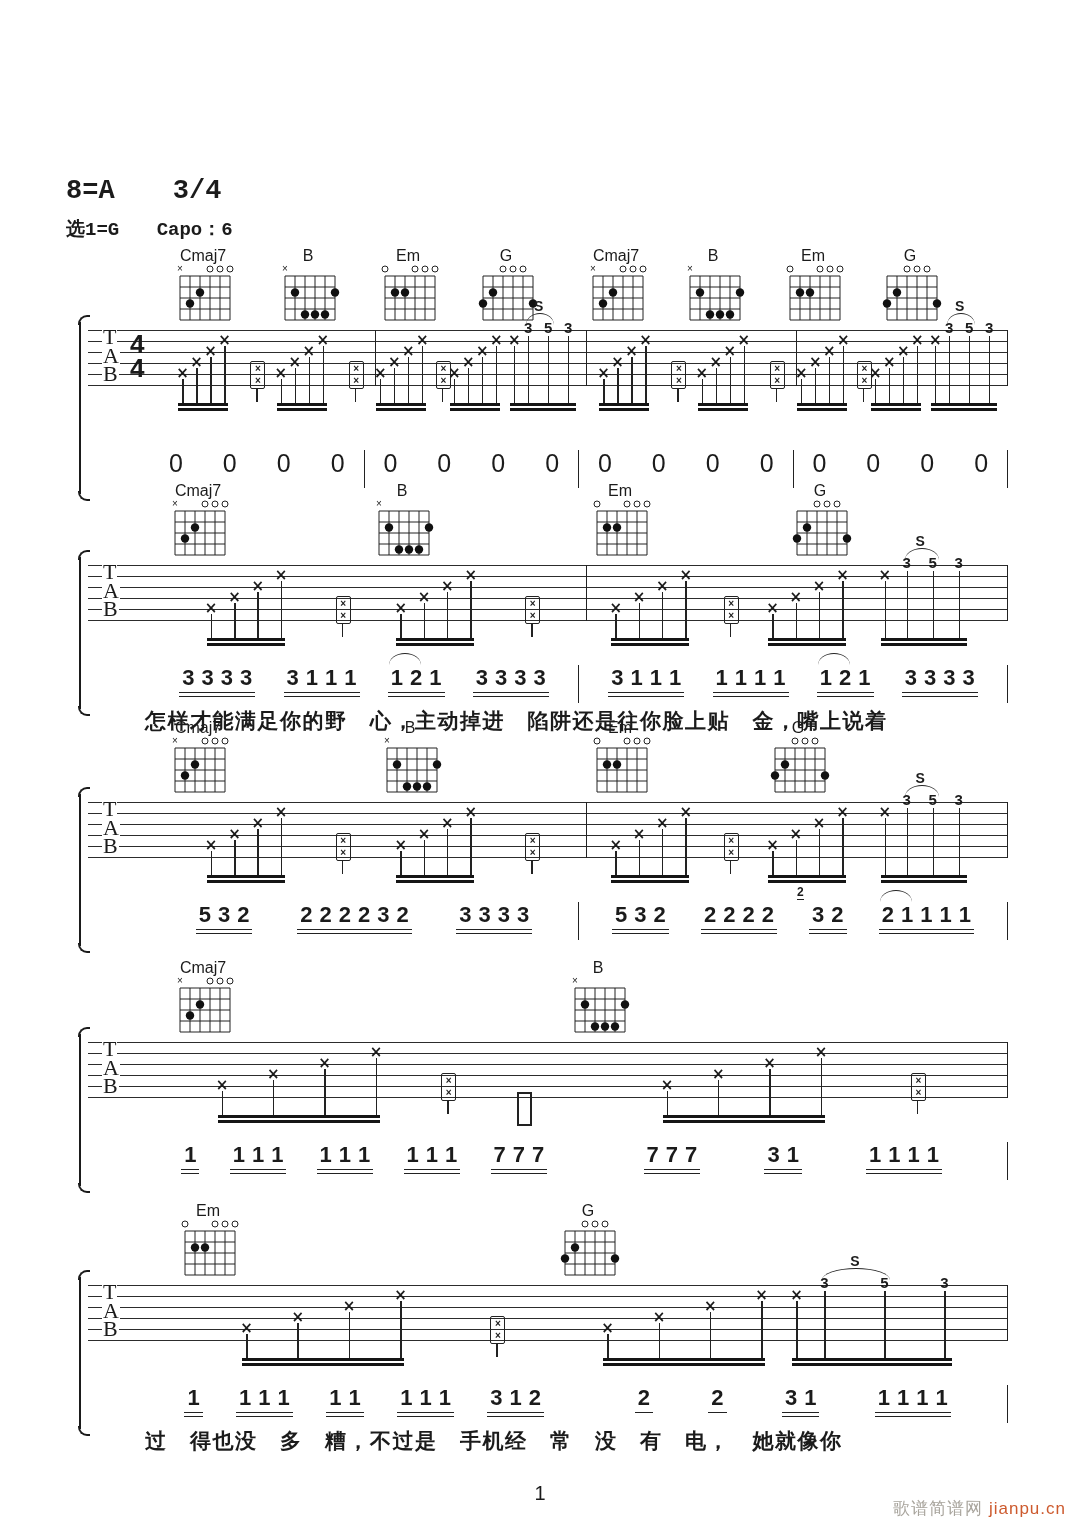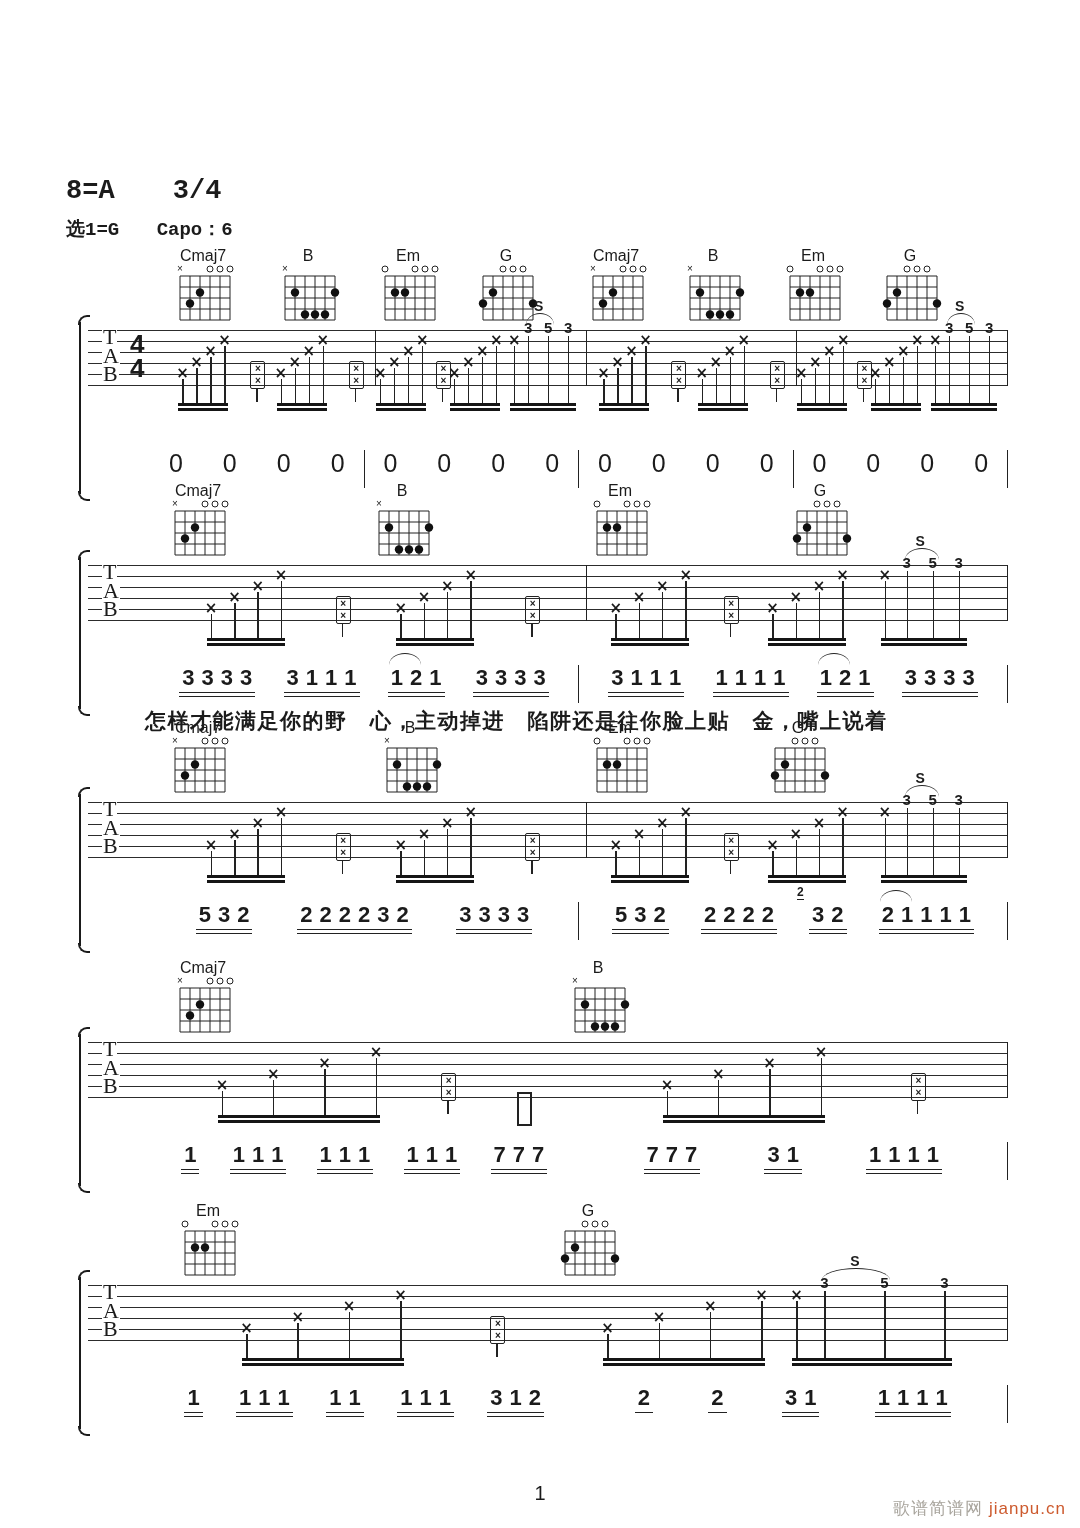--- a/index.html
+++ b/index.html
@@ -1296,20 +1296,21 @@
             <div class="ngroup" style="gap: 7px;">
               <div class="nd">1</div>
               <div class="nd">1</div>
               <div class="nd">1</div>
               <div class="nd">1</div>
               <div class="ul" style="top: 27px;"></div>
               <div class="ul" style="top: 30.5px;"></div>
             </div>
           </div>
         </div>
+        <div class="lyrics">过　得也没　多　糟，不过是　手机经　常　没　有　电，　她就像你</div>
       </div>
     </div>
 
   <div class="pagenum">1</div>
   <div class="watermark">
     <span class="wm-site">歌谱简谱网</span><span class="wm-domain">jianpu.cn</span>
   </div>
 </div>
 
 </body></html>

